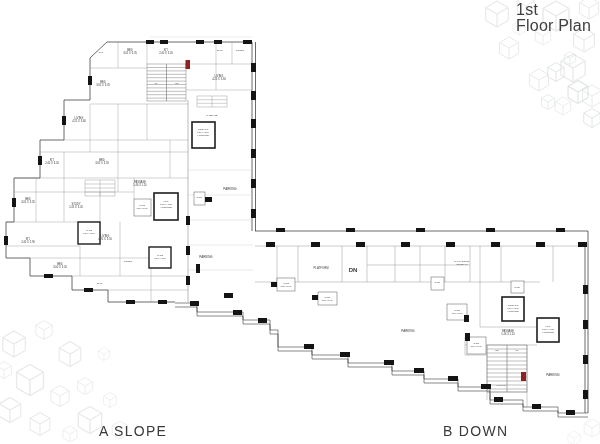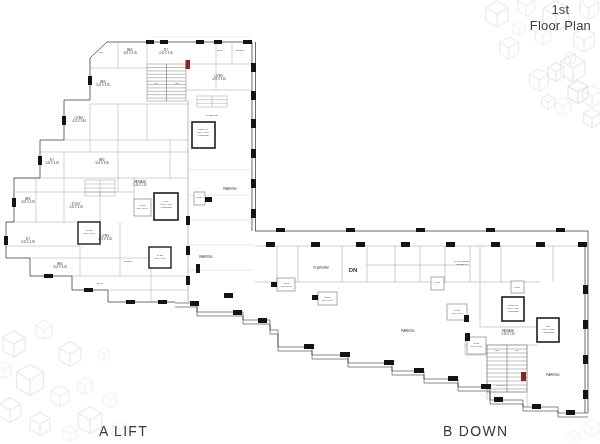--- a/index.html
+++ b/index.html
@@ -1,20 +1,20 @@
 <!DOCTYPE html>
 <html><head>
 <meta charset="utf-8">
 <style>
   html,body{margin:0;padding:0;background:#fff;}
   .stage{position:relative;width:600px;height:444px;background:#ffffff;overflow:hidden;
          font-family:"Liberation Sans",sans-serif;}
   .plan-svg{position:absolute;left:0;top:0;}
-  .title{position:absolute;top:2px;right:9px;text-align:center;color:#3f3f3f;
-         font-size:13px;line-height:15.5px;letter-spacing:0.2px;}
+  .title{position:absolute;top:2px;right:9px;text-align:left;color:#3f3f3f;
+         font-size:16px;line-height:15.5px;letter-spacing:0.2px;}
   .wing-label{position:absolute;top:423px;color:#3a3a3a;font-size:14px;letter-spacing:1.3px;}
   .wing-a{left:99px;}
   .wing-b{left:443px;}
   svg text{fill:#3c3c3c;}
 </style>
 </head>
 <body>
 
 <div class="stage">
 
@@ -254,15 +254,15 @@
         <text x="553" y="376" font-size="3" text-anchor="middle"><tspan x="553" dy="0">PARKING</tspan></text>
         <text x="501" y="386" font-size="2.1" text-anchor="middle"><tspan x="501" dy="0">+LVL 0.00</tspan></text>
       </g>
   </svg>
 
   <div class="title">
     <div>1st</div>
     <div>Floor Plan</div>
   </div>
 
-  <div class="wing-label wing-a">A LIFT</div>
+  <div class="wing-label wing-a">A SLOPE</div>
   <div class="wing-label wing-b">B DOWN</div>
 </div>
 
 </body></html>

